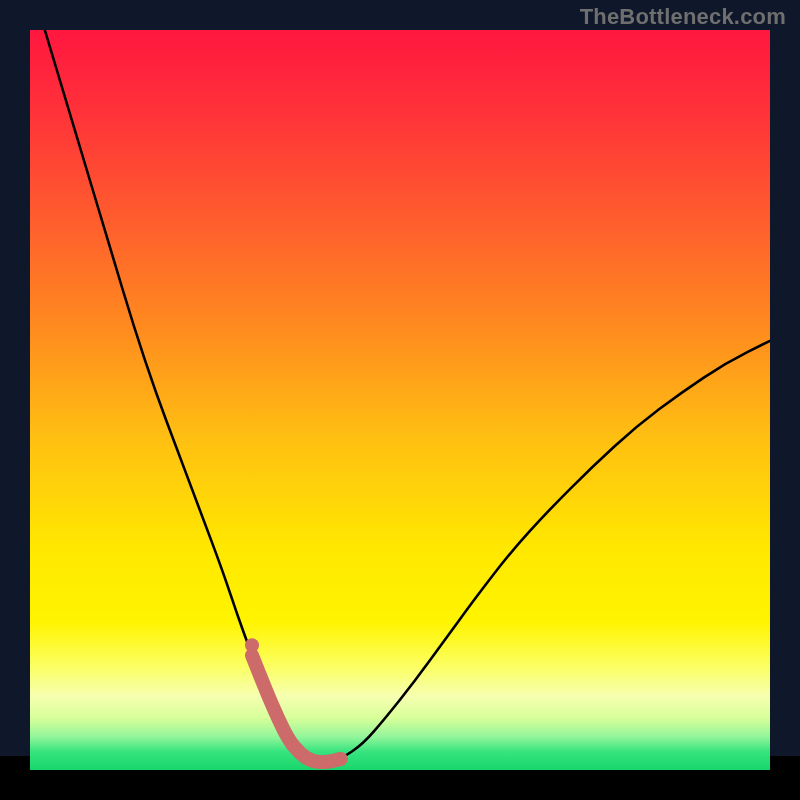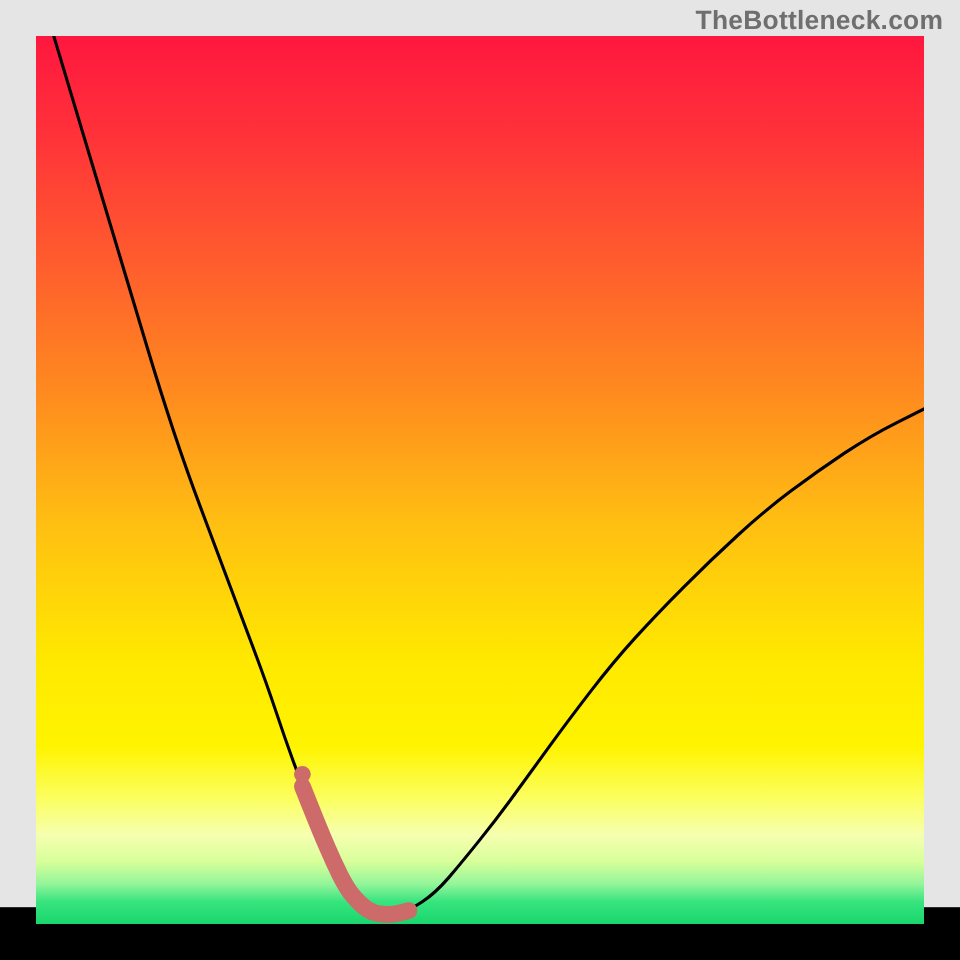--- a/index.html
+++ b/index.html
@@ -9,21 +9,21 @@
     height: 800px;
     background: #000;
     font-family: Arial, Helvetica, sans-serif;
   }
   .frame {
     position: absolute;
     top: 0;
     left: 0;
     width: 800px;
     height: 756px;
-    background: #e5e5e5;
+    background: #0f172a;
   }
   .watermark {
     position: absolute;
     top: 4px;
     right: 14px;
     font-size: 22px;
     font-weight: 600;
     color: #6f6f6f;
     letter-spacing: 0.2px;
   }

